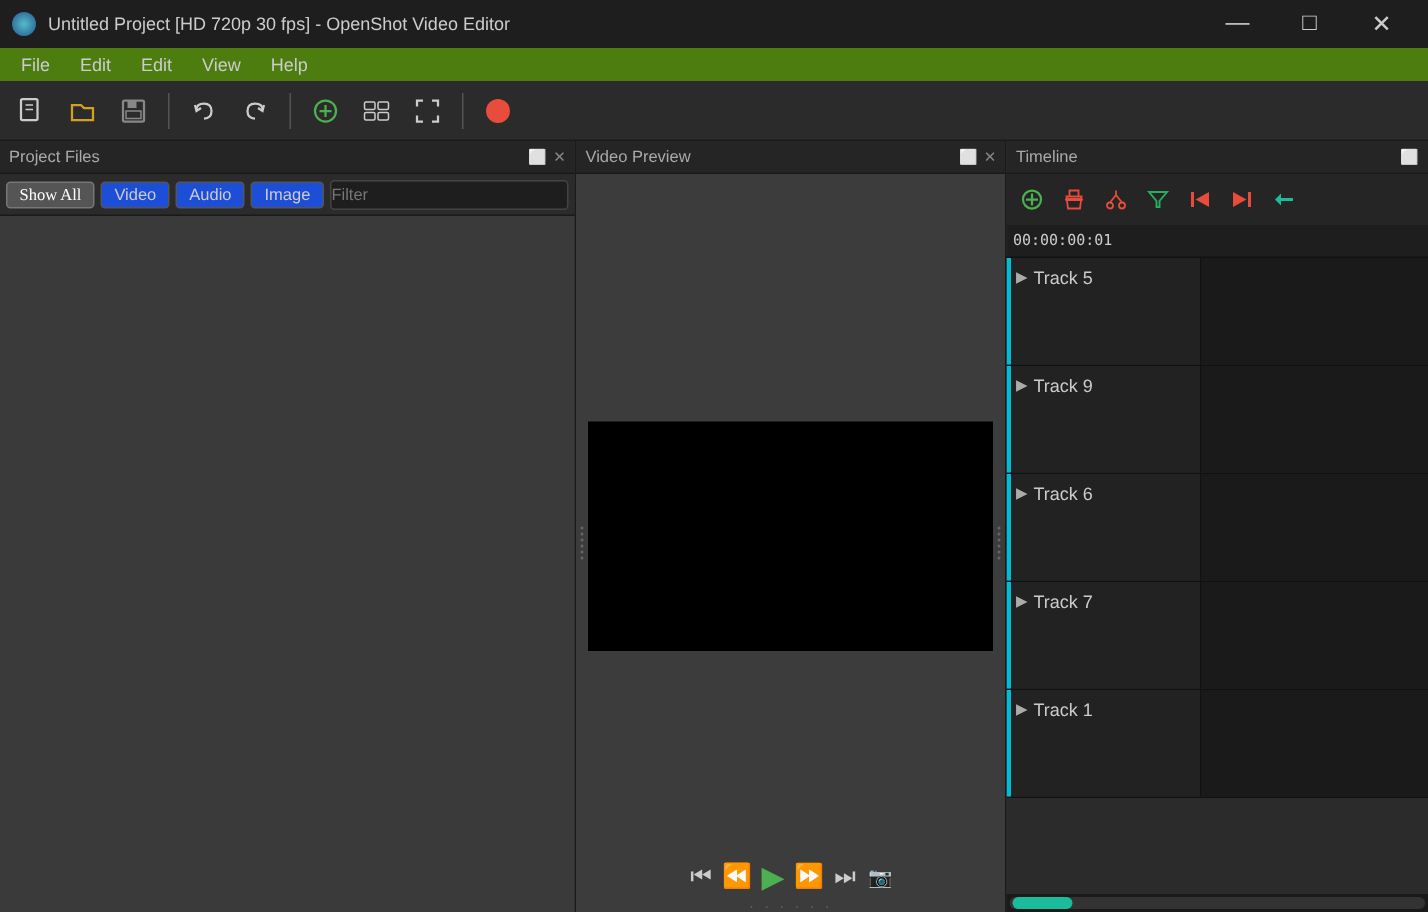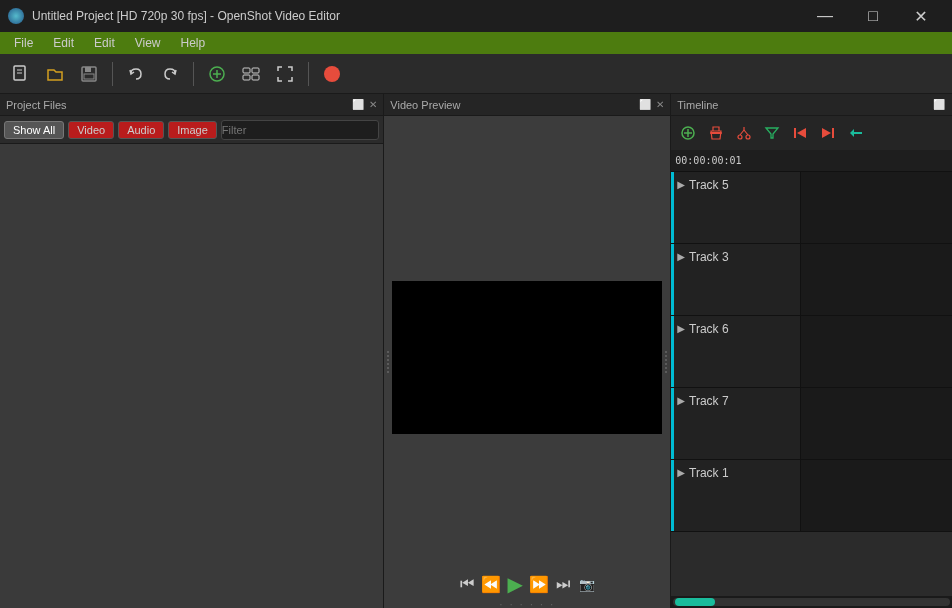--- a/index.html
+++ b/index.html
@@ -110,28 +110,28 @@
       background: #2b2b2b;
       height: 28px;
       display: flex;
       align-items: center;
       padding: 0 4px;
       gap: 4px;
       border-bottom: 1px solid #1a1a1a;
     }
     .filter-btn {
       padding: 2px 8px;
-      background: #b91c1c;
+      background: #1d4ed8;
       border: 1px solid #555;
       border-radius: 3px;
       color: #ccc;
       font-size: 11px;
       cursor: pointer;
     }
-    .filter-btn.active { background: #555; color: #fff; border-color: #777; }
+    .filter-btn.active { background: #555; color: #fff; border-color: #777; font-family: Liberation Serif, serif; }
     #filter-input {
       flex: 1;
       height: 20px;
       background: #1e1e1e;
       border: 1px solid #444;
       border-radius: 3px;
       color: #ccc;
       padding: 0 0;
       font-size: 11px;
     }
@@ -568,21 +568,21 @@
           <span class="track-arrow">▶</span>
           <span class="track-name">Track 5</span>
         </div>
         <div class="track-content"></div>
       </div>
 
       <div class="track">
         <div class="track-header">
           <div class="track-left-border"></div>
           <span class="track-arrow">▶</span>
-          <span class="track-name">Track 3</span>
+          <span class="track-name">Track 9</span>
         </div>
         <div class="track-content"></div>
       </div>
 
       <div class="track">
         <div class="track-header">
           <div class="track-left-border"></div>
           <span class="track-arrow">▶</span>
           <span class="track-name">Track 6</span>
         </div>

